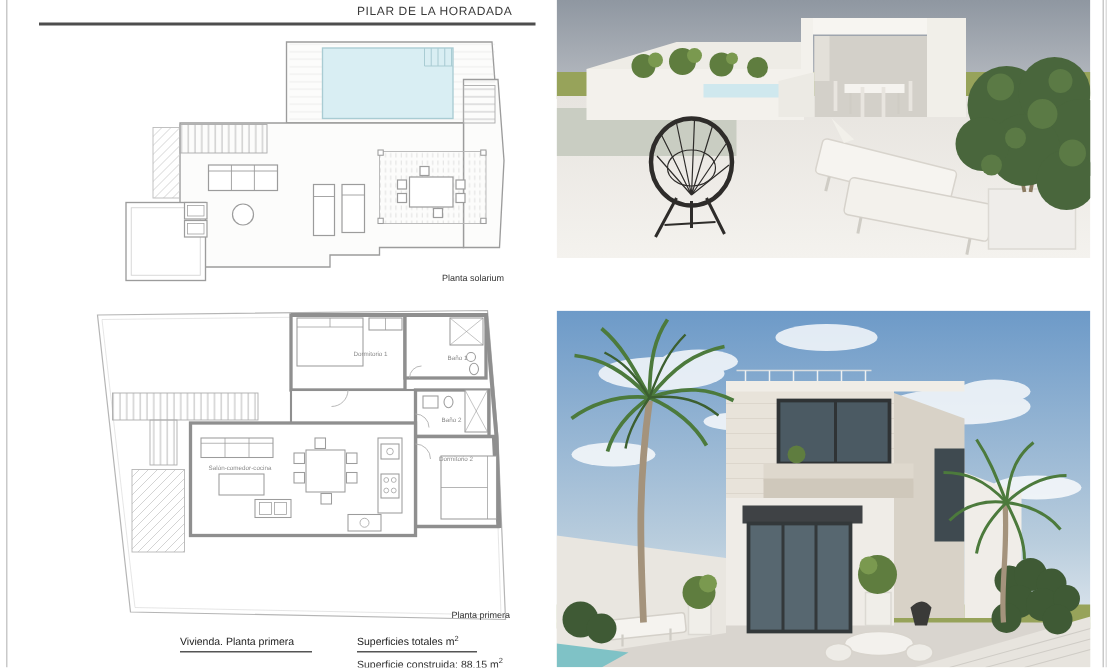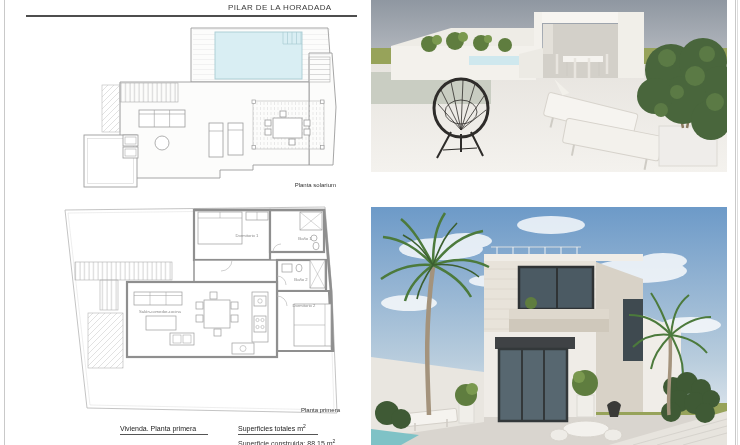--- a/index.html
+++ b/index.html
@@ -6,21 +6,21 @@
   body{
     width:740px;height:445px;position:relative;overflow:hidden;
     background:#ffffff;font-family:"Liberation Sans", sans-serif;color:#333;
   }
   .page-edge{position:absolute;top:0;bottom:0;width:1px;background:#c9c9c9;}
   .page-edge.left{left:4px;}
   .page-edge.right{left:735px;}
   .page-edge.right2{left:737px;background:#dddddd;}
 
   .title{
-    position:absolute;left:228px;top:3px;width:110px;
+    position:absolute;left:238px;top:3px;width:110px;
     font-size:8px;letter-spacing:.4px;color:#3a3a3a;white-space:nowrap;
   }
   .title-rule{
     position:absolute;left:26px;top:15px;width:331px;height:2px;background:#4d4d4d;
   }
 
   .plan-svg{position:absolute;}
   .plan-solarium{left:56px;top:17px;}
   .plan-primera{left:42px;top:196px;}
   .render{position:absolute;left:371px;width:356px;overflow:hidden;}

